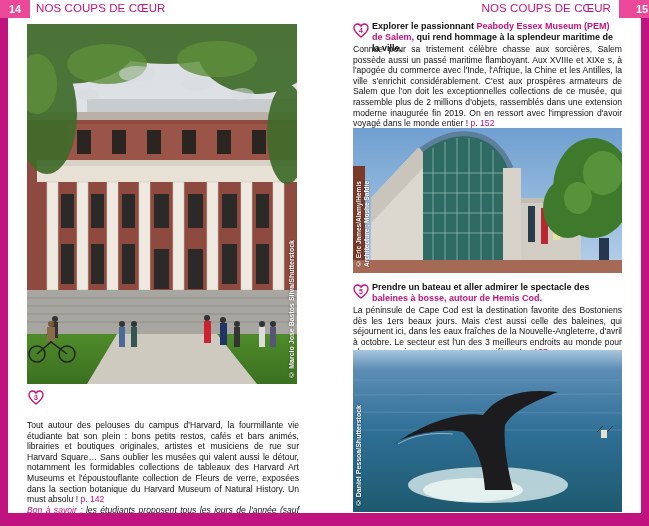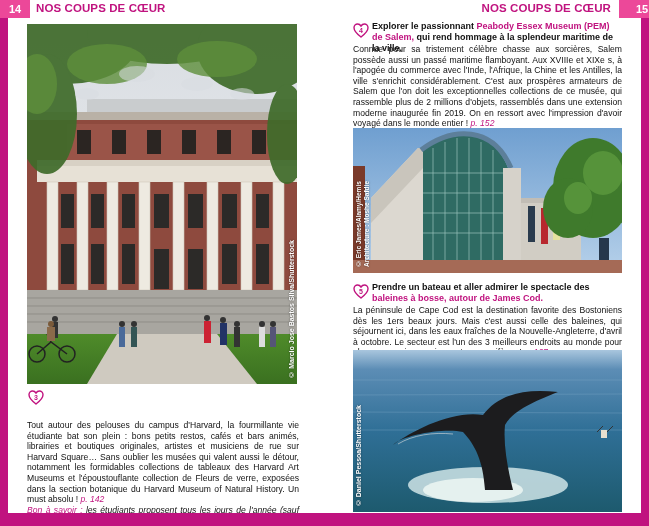--- a/index.html
+++ b/index.html
@@ -33,21 +33,21 @@
     line-height: 18px;
     text-align: center;
   }
   .pagenum-left { left: 0; width: 30px; }
   .pagenum-right { right: 0; width: 30px; padding-left: 16px; }
 
   .section-title {
     position: absolute;
     top: 2px;
     color: #c0137f;
-    font-weight: bold;
+    font-weight: normal;
     font-size: 11.5px;
     letter-spacing: 0.1px;
   }
   .section-title-left { left: 36px; }
   .section-title-right { right: 38px; }
 
   .photo {
     position: absolute;
     overflow: hidden;
   }
@@ -74,21 +74,21 @@
     position: absolute;
     width: 16px; height: 15px;
   }
   .body-text {
     position: absolute;
     font-size: 8.6px;
     line-height: 10.6px;
     color: #111;
     text-align: justify;
   }
-  .pref { color: #c0137f; font-style: italic; }
+  .pref { color: #c0137f; }
   .tip {
     font-style: italic;
     color: #111;
   }
   .tip-label { color: #c0137f; font-style: italic; }
 </style>
 </head>
 <body>
 
 <div class="page page-left">
@@ -303,21 +303,21 @@
       <span>© Eric James/Alamy/Hemis</span><br>
       <span>Architecture : Moshe Safdie</span>
     </div>
   </div>
 
   <svg class="heart" style="left:28px; top:284px;" viewBox="0 0 16 15">
     <path d="M8 14 C2 9.5 1 7 1 4.8 C1 2.6 2.7 1 4.6 1 C6.1 1 7.3 1.9 8 3 C8.7 1.9 9.9 1 11.4 1 C13.3 1 15 2.6 15 4.8 C15 7 14 9.5 8 14 Z" fill="none" stroke="#c0137f" stroke-width="1.4"></path>
     <text x="8" y="10" text-anchor="middle" font-size="7" font-weight="bold" fill="#c0137f" font-family="Liberation Sans, sans-serif">5</text>
   </svg>
   <div class="entry-head" style="left:47px; top:282px; width:250px;">
-    <span>Prendre un bateau et aller admirer le spectacle des </span><span class="hl">baleines à bosse, autour de James Cod.</span>
+    <span>Prendre un bateau et aller admirer le spectacle des </span><span class="hl">baleines à bosse, autour de Hemis Cod.</span>
   </div>
   <div class="body-text" style="left:28px; top:305px; width:269px;">
     <span>La péninsule de Cape Cod est la destination favorite des Bostoniens dès les 1ers beaux jours. Mais c'est aussi celle des baleines, qui séjournent ici, dans les eaux fraîches de la Nouvelle-Angleterre, d'avril à octobre. Le secteur est l'un des 3 meilleurs endroits au monde pour observer ces impressionnants mammifères !</span>
     <span class="pref">p. 167</span><br>
     <span class="tip-label">Bon à savoir :</span>
     <span class="tip">les balades en mer se font au départ de Hyannis ou de Provincetown.</span>
   </div>
 
   <div class="photo" style="left:28px; top:350px; width:269px; height:162px;">
     <svg width="269" height="162" viewBox="0 0 269 162">

